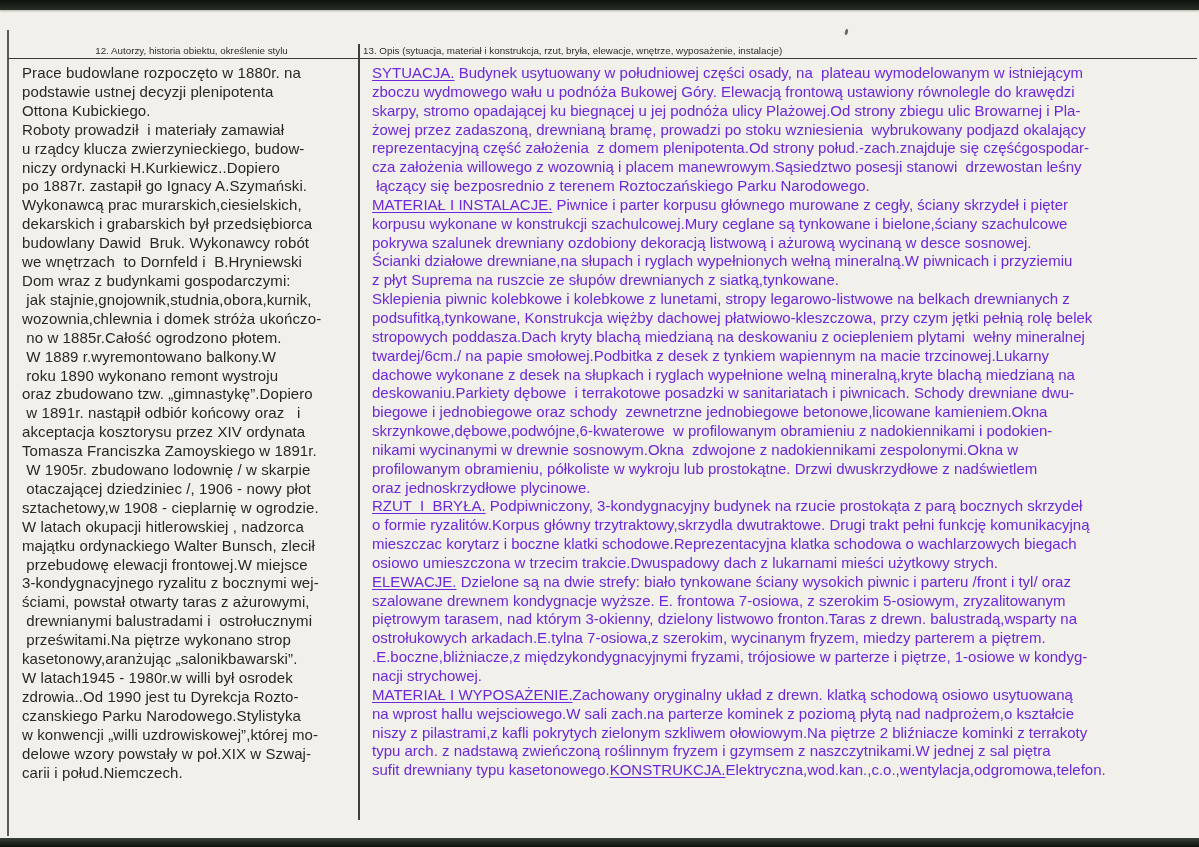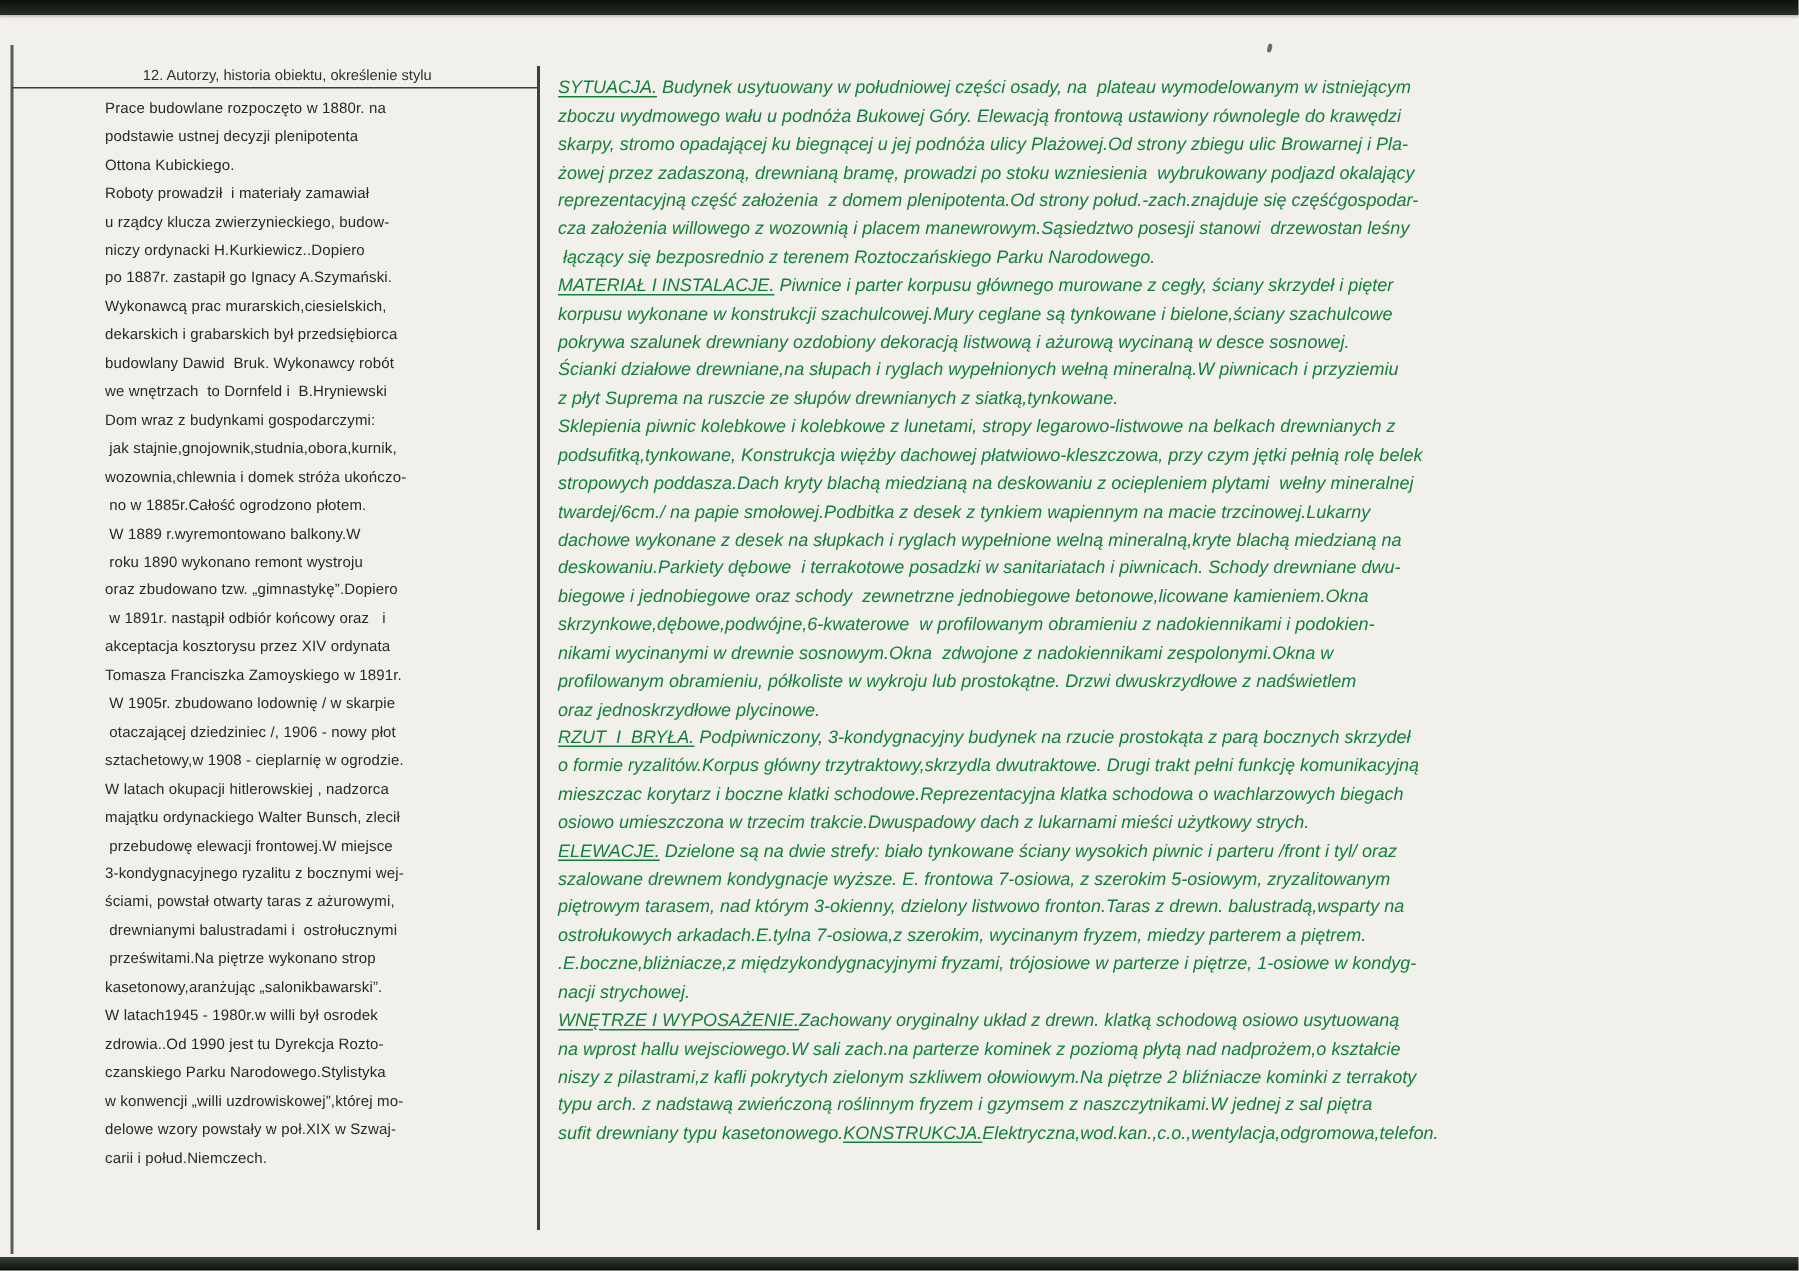--- a/index.html
+++ b/index.html
@@ -28,30 +28,28 @@
     white-space: pre;
   }
   .col-left .col-header { padding-left: 17px; text-align: center; }
   .col-right .col-header { padding-left: 3px; }
   .body-text {
     white-space: pre;
     margin-top: 5px;
   }
   .col-left .body-text {
     padding-left: 14px;
-    font-size: 10px; line-height: 18.9px;
+    font-size: 15px; line-height: 18.9px;
     color: #282826;
     letter-spacing: 0.1px;
-    margin-left: 48px;
   }
   .col-right .body-text {
     padding-left: 12px;
-    font-size: 12px; line-height: 18.85px;
-    color: #15803d;
-    font-style: italic;
+    font-size: 15px; line-height: 18.85px;
+    color: #6d28d9;
   }
   .sec-h { text-decoration: underline; text-underline-offset: 2px; }
 </style>
 </head>
 <body>
 
 <div class="page">
   <div class="band top"></div>
   <div class="band bottom"></div>
   <div class="left-border"></div>
@@ -94,20 +92,21 @@
 kasetonowy,aranżując „salonikbawarski”.
 W latach1945 - 1980r.w willi był osrodek
 zdrowia..Od 1990 jest tu Dyrekcja Rozto-
 czanskiego Parku Narodowego.Stylistyka
 w konwencji „willi uzdrowiskowej”,której mo-
 delowe wzory powstały w poł.XIX w Szwaj-
 carii i połud.Niemczech.</div>
   </div>
 
   <div class="col col-right">
+    <div class="col-header">13. Opis (sytuacja, materiał i konstrukcja, rzut, bryła, elewacje, wnętrze, wyposażenie, instalacje)</div>
     <div class="body-text"><span class="sec-h">SYTUACJA.</span><span> Budynek usytuowany w południowej części osady, na  plateau wymodelowanym w istniejącym
 zboczu wydmowego wału u podnóża Bukowej Góry. Elewacją frontową ustawiony równolegle do krawędzi
 skarpy, stromo opadającej ku biegnącej u jej podnóża ulicy Plażowej.Od strony zbiegu ulic Browarnej i Pla-
 żowej przez zadaszoną, drewnianą bramę, prowadzi po stoku wzniesienia  wybrukowany podjazd okalający
 reprezentacyjną część założenia  z domem plenipotenta.Od strony połud.-zach.znajduje się częśćgospodar-
 cza założenia willowego z wozownią i placem manewrowym.Sąsiedztwo posesji stanowi  drzewostan leśny
  łączący się bezposrednio z terenem Roztoczańskiego Parku Narodowego.
 </span><span class="sec-h">MATERIAŁ I INSTALACJE.</span><span> Piwnice i parter korpusu głównego murowane z cegły, ściany skrzydeł i pięter
 korpusu wykonane w konstrukcji szachulcowej.Mury ceglane są tynkowane i bielone,ściany szachulcowe
 pokrywa szalunek drewniany ozdobiony dekoracją listwową i ażurową wycinaną w desce sosnowej.
@@ -127,19 +126,19 @@
 </span><span class="sec-h">RZUT  I  BRYŁA.</span><span> Podpiwniczony, 3-kondygnacyjny budynek na rzucie prostokąta z parą bocznych skrzydeł
 o formie ryzalitów.Korpus główny trzytraktowy,skrzydla dwutraktowe. Drugi trakt pełni funkcję komunikacyjną
 mieszczac korytarz i boczne klatki schodowe.Reprezentacyjna klatka schodowa o wachlarzowych biegach
 osiowo umieszczona w trzecim trakcie.Dwuspadowy dach z lukarnami mieści użytkowy strych.
 </span><span class="sec-h">ELEWACJE.</span><span> Dzielone są na dwie strefy: biało tynkowane ściany wysokich piwnic i parteru /front i tyl/ oraz
 szalowane drewnem kondygnacje wyższe. E. frontowa 7-osiowa, z szerokim 5-osiowym, zryzalitowanym
 piętrowym tarasem, nad którym 3-okienny, dzielony listwowo fronton.Taras z drewn. balustradą,wsparty na
 ostrołukowych arkadach.E.tylna 7-osiowa,z szerokim, wycinanym fryzem, miedzy parterem a piętrem.
 .E.boczne,bliżniacze,z międzykondygnacyjnymi fryzami, trójosiowe w parterze i piętrze, 1-osiowe w kondyg-
 nacji strychowej.
-</span><span class="sec-h">WNĘTRZE I WYPOSAŻENIE.</span><span>Zachowany oryginalny układ z drewn. klatką schodową osiowo usytuowaną
+</span><span class="sec-h">MATERIAŁ I WYPOSAŻENIE.</span><span>Zachowany oryginalny układ z drewn. klatką schodową osiowo usytuowaną
 na wprost hallu wejsciowego.W sali zach.na parterze kominek z poziomą płytą nad nadprożem,o kształcie
 niszy z pilastrami,z kafli pokrytych zielonym szkliwem ołowiowym.Na piętrze 2 bliźniacze kominki z terrakoty
 typu arch. z nadstawą zwieńczoną roślinnym fryzem i gzymsem z naszczytnikami.W jednej z sal piętra
 sufit drewniany typu kasetonowego.</span><span class="sec-h">KONSTRUKCJA.</span><span>Elektryczna,wod.kan.,c.o.,wentylacja,odgromowa,telefon.</span></div>
   </div>
 </div>
 
 </body></html>

